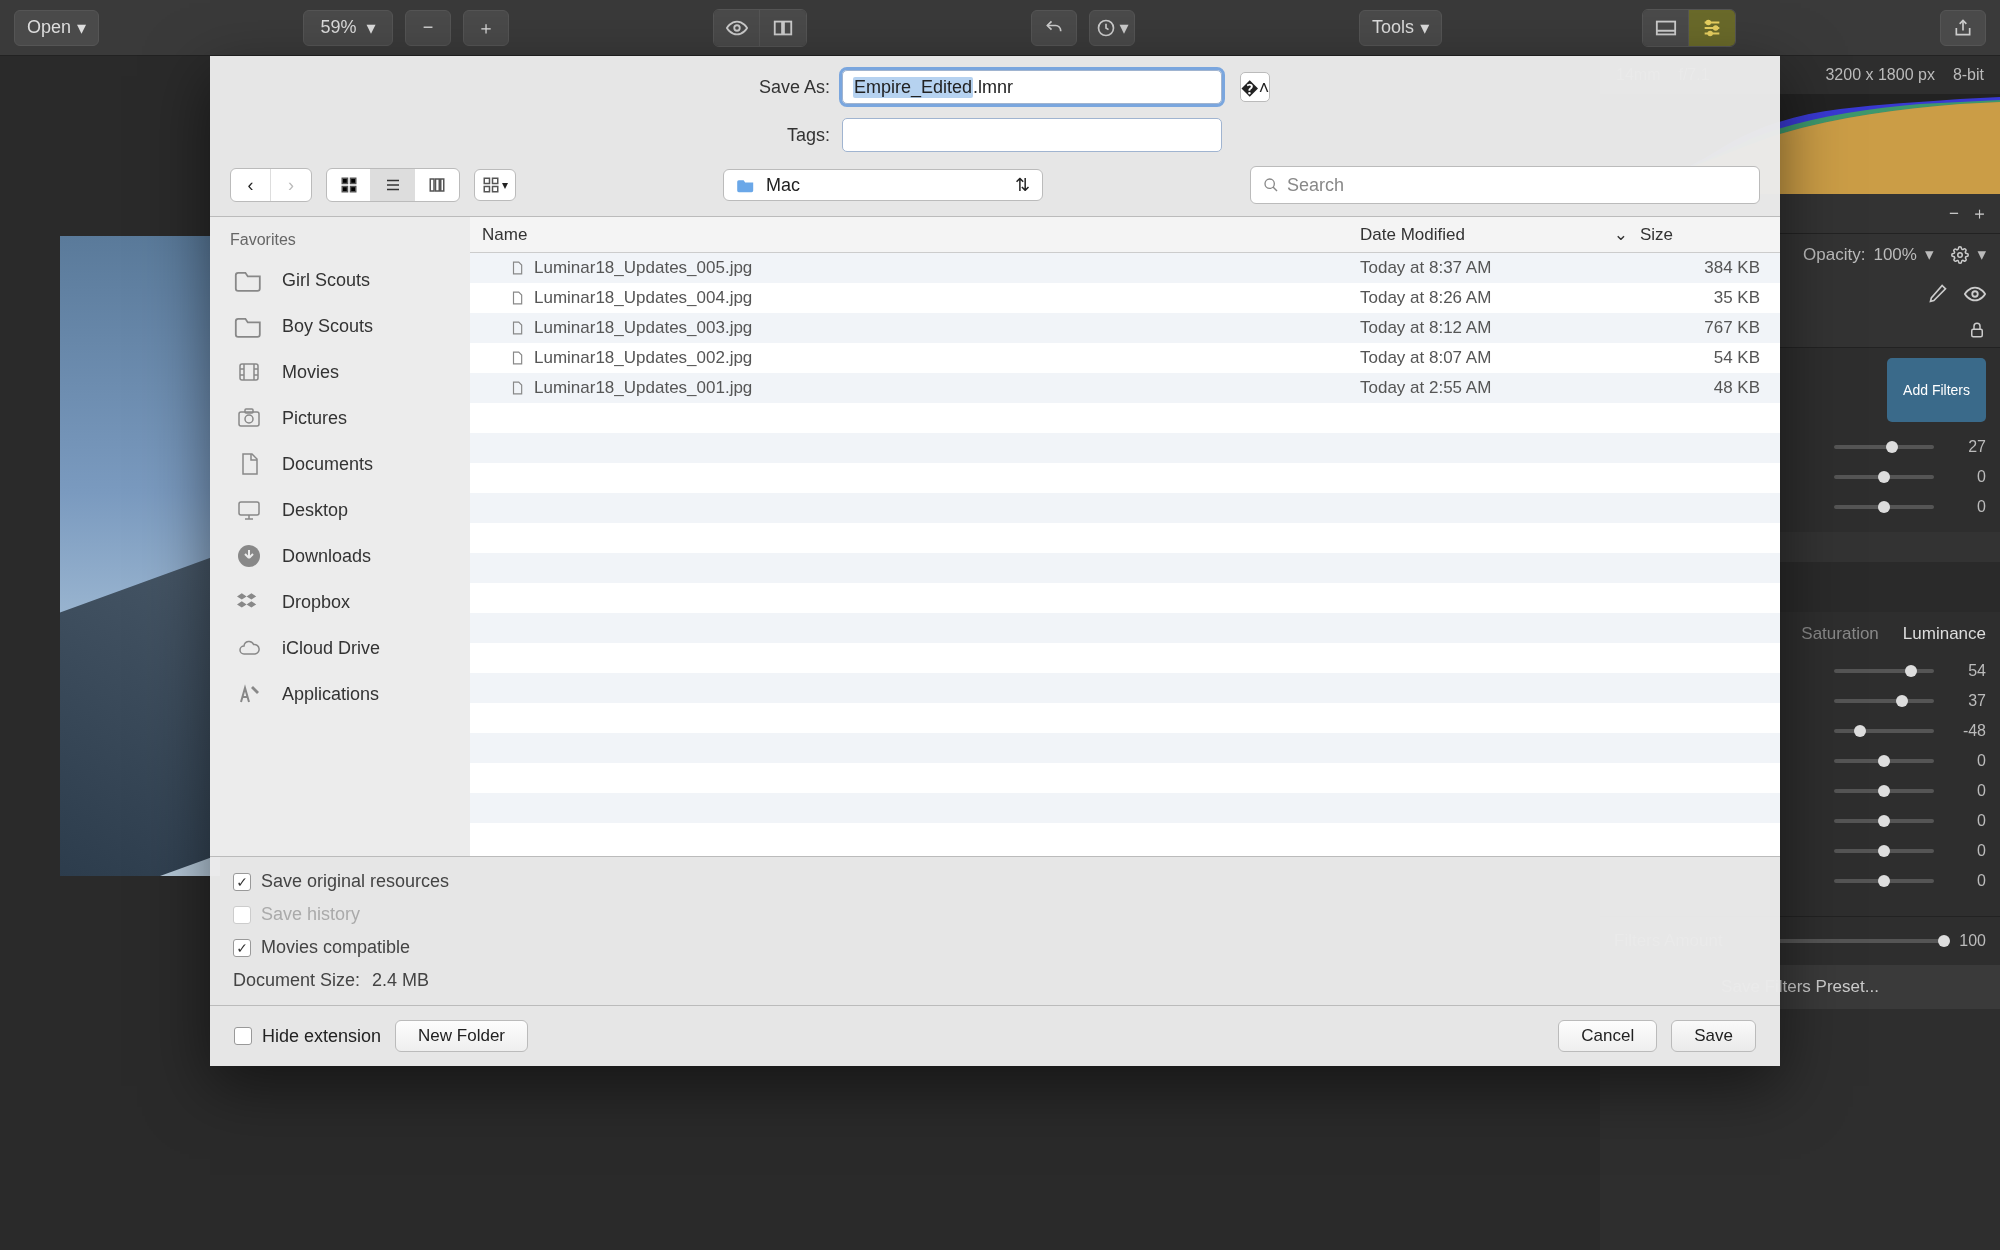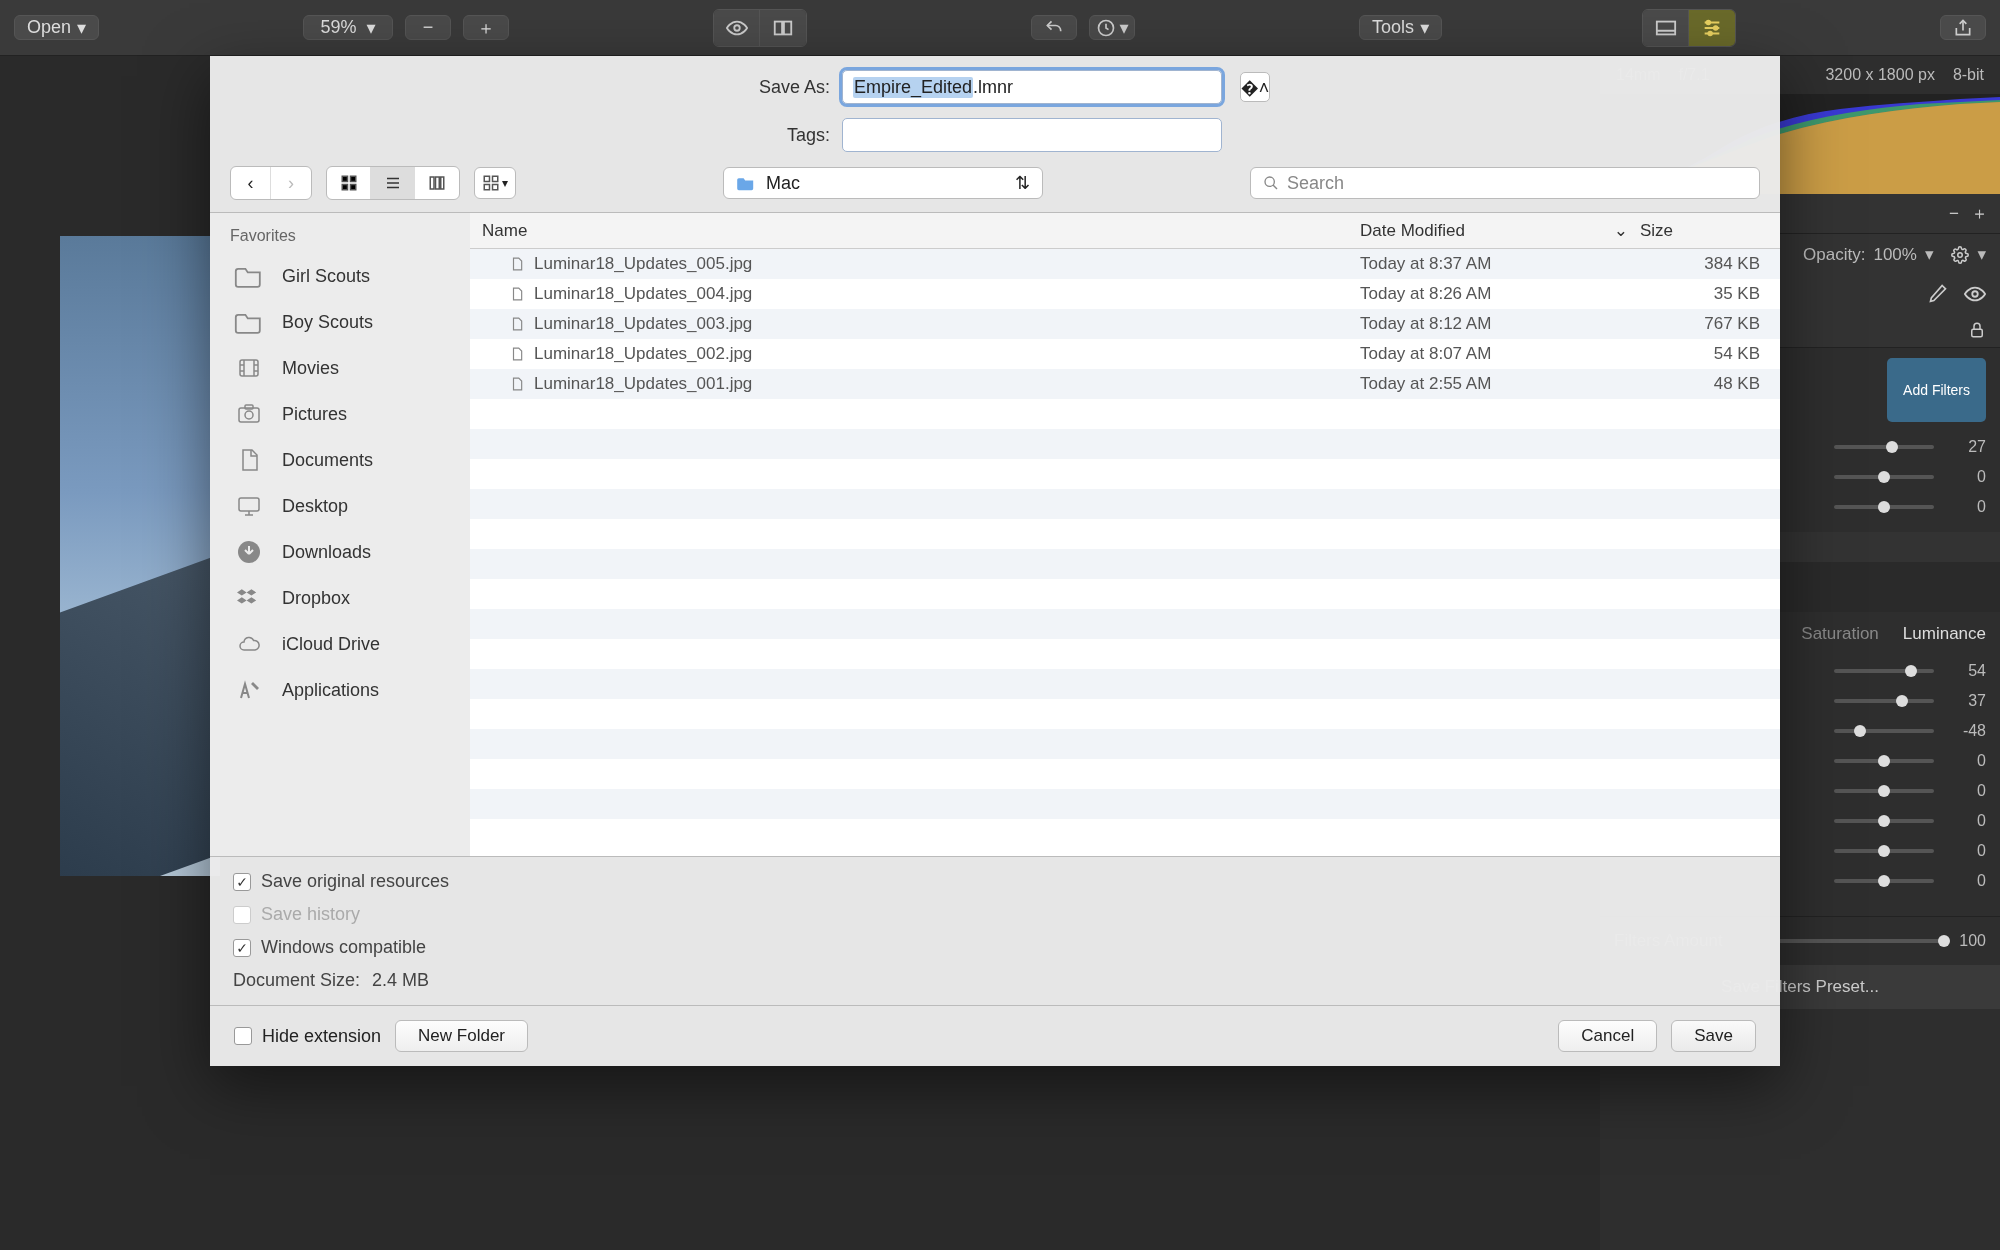--- a/index.html
+++ b/index.html
@@ -1,20 +1,20 @@
 <!DOCTYPE html>
 <html><head>
 <meta charset="utf-8">
 <style>
 *{box-sizing:border-box;margin:0;padding:0;font-family:-apple-system,BlinkMacSystemFont,"Helvetica Neue",sans-serif;user-select:none}
 html,body{width:2000px;height:1250px;background:#2a2a2a;overflow:hidden;color:#ccc;font-size:19px}
 
 
 .toolbar{height:56px;background:#3a3a3a;border-bottom:1px solid #222;display:flex;align-items:center;padding:0 14px;gap:12px}
-.tb-btn{height:25px;background:#4a4a4a;border:1px solid #555;border-radius:6px;color:#ddd;display:flex;align-items:center;justify-content:center;padding:0 12px;font-size:18px}
+.tb-btn{height:36px;background:#4a4a4a;border:1px solid #555;border-radius:6px;color:#ddd;display:flex;align-items:center;justify-content:center;padding:0 12px;font-size:18px}
 .tb-btn.sq{width:46px;padding:0}
 .tb-seg{display:flex;border-radius:6px;overflow:hidden;border:1px solid #555}
 .tb-seg .seg{height:36px;width:46px;background:#4a4a4a;display:flex;align-items:center;justify-content:center;border-right:1px solid #555}
 .tb-seg .seg:last-child{border-right:none}
 .tb-seg .seg.active{background:#6a6a2a}
 .flex-sp{flex:1}
 .zoom-disp{width:90px;text-align:center}
 
 
 .main{display:flex;height:1194px}
@@ -53,21 +53,21 @@
 .m-toolbar{display:flex;align-items:center;padding:0 20px 12px 20px;gap:14px}
 .m-nav{display:flex;border:1px solid #bbb;border-radius:6px;overflow:hidden;background:#fff}
 .m-nav .nb{width:40px;height:32px;display:flex;align-items:center;justify-content:center;border-right:1px solid #ddd}
 .m-nav .nb:last-child{border-right:none}
 .m-view{display:flex;border:1px solid #bbb;border-radius:6px;overflow:hidden;background:#fff}
 .m-view .vb{width:44px;height:32px;display:flex;align-items:center;justify-content:center;border-right:1px solid #ddd}
 .m-view .vb.active{background:#ddd}
 .m-view .vb:last-child{border-right:none}
 .m-group{width:42px;height:32px;border:1px solid #bbb;border-radius:6px;background:#fff;display:flex;align-items:center;justify-content:center}
 .m-loc{flex:0 0 320px;margin-left:auto;margin-right:auto;height:32px;border:1px solid #bbb;border-radius:6px;background:#fff;display:flex;align-items:center;padding:0 12px;gap:10px}
-.m-search{flex:0 0 510px;height:32px;border:1px solid #bbb;border-radius:6px;background:#fff;display:flex;align-items:center;padding:12px 12px;gap:8px;color:#888}
+.m-search{flex:0 0 510px;height:32px;border:1px solid #bbb;border-radius:6px;background:#fff;display:flex;align-items:center;padding:18px 12px;gap:8px;color:#888}
 .m-body{display:flex;flex:1;border-top:1px solid #bbb;min-height:0}
 .m-sidebar{width:260px;background:#ececec;padding:14px 0;overflow:auto}
 .m-sidebar h4{padding:0 20px 8px 20px;color:#666;font-size:16px;font-weight:500}
 .fav{display:flex;align-items:center;gap:14px;padding:8px 20px;color:#333}
 .fav .ficon{width:38px;height:30px;display:flex;align-items:center;justify-content:center;color:#777}
 .m-files{flex:1;display:flex;flex-direction:column;background:#fff;overflow:auto}
 .f-head{display:flex;align-items:center;height:36px;background:#f4f4f4;border-bottom:1px solid #ccc;font-size:17px;color:#333}
 .f-head .c-name{flex:1;padding-left:12px}
 .f-head .c-date{width:280px;display:flex;align-items:flex-end;justify-content:space-between;padding-right:12px}
 .f-head .c-size{width:140px;padding-right:16px;text-align:left}
@@ -685,21 +685,21 @@
     <div class="chk">
       <div class="chkbox checked"></div>
       <span>Save original resources</span>
     </div>
     <div class="chk dis">
       <div class="chkbox"></div>
       <span>Save history</span>
     </div>
     <div class="chk">
       <div class="chkbox checked"></div>
-      <span>Windows compatible</span>
+      <span>Movies compatible</span>
     </div>
     <div class="doc-size">
       <span>Document Size:</span>
       <span>2.4 MB</span>
     </div>
   </div>
 
   <div class="m-footer">
     <div class="left">
       <div class="chk">

